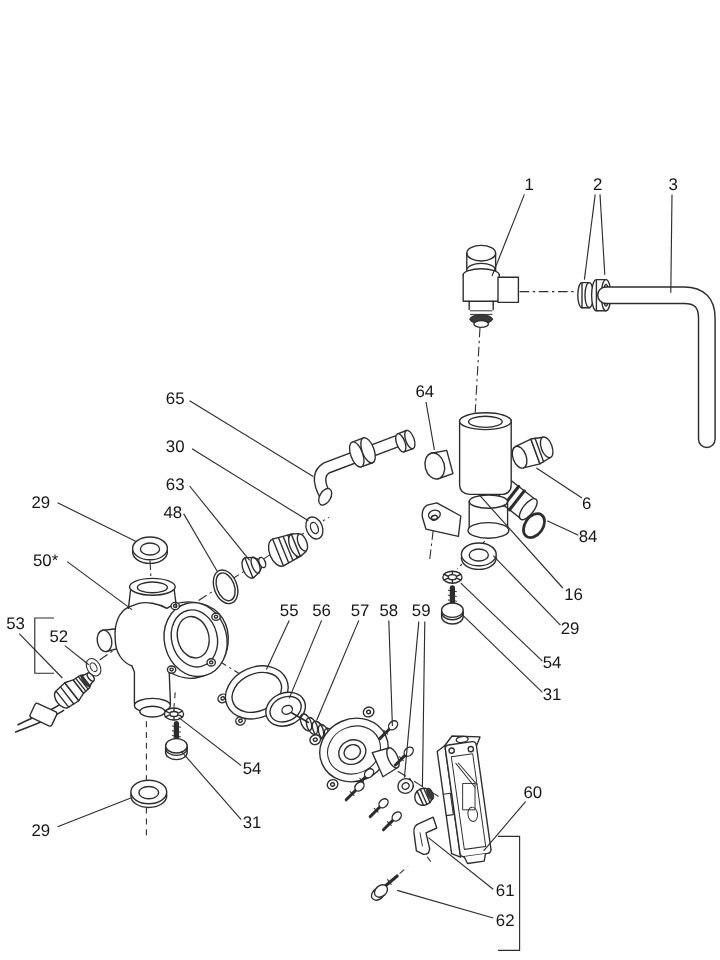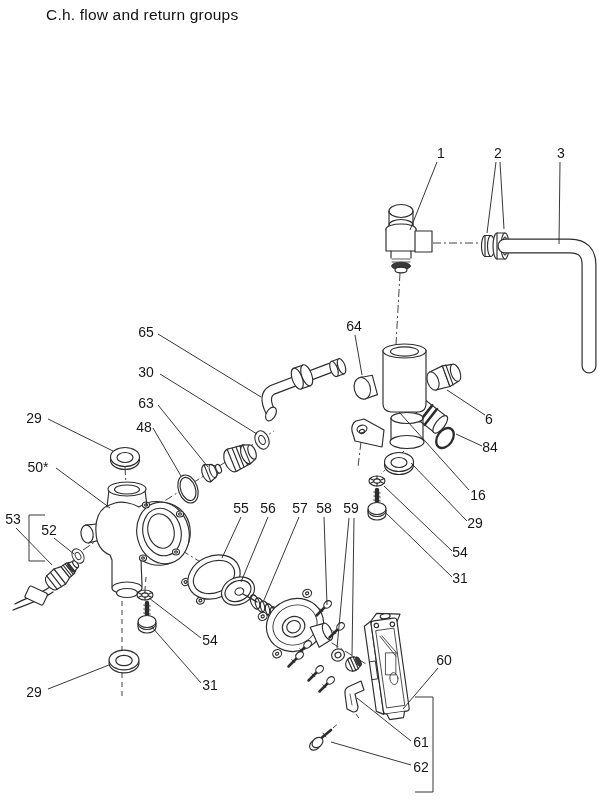--- a/index.html
+++ b/index.html
@@ -12,21 +12,20 @@
   .wfill{fill:#ffffff;}
   .leader{stroke:#2d2d2d;stroke-width:0.95;fill:none;}
   .cline{stroke:#2d2d2d;stroke-width:0.9;fill:none;stroke-dasharray:8 3 2 3;}
   .dash{stroke:#2d2d2d;stroke-width:0.9;fill:none;stroke-dasharray:5 4;}
   .dark{fill:#3a3a3a;stroke:#2d2d2d;stroke-width:0.8;}
 </style>
 </head>
 <body>
 
 <div class="page">
-  <div class="title">C.h. flow and return groups</div>
 
   <svg width="600" height="800" viewBox="0 0 600 800">
     <defs>
       <g id="scr" class="part">
         <line x1="0" y1="0" x2="-9.5" y2="9.5" stroke-width="2.5"></line>
         <line x1="-6.2" y1="2.6" x2="-3" y2="5.8" stroke-width="0.9"></line>
         <ellipse cx="1.6" cy="-1.6" rx="4.3" ry="3.2" transform="rotate(-45 1.6 -1.6)" class="wfill"></ellipse>
       </g>
       <g id="star" class="part">
         <ellipse cx="0" cy="0" rx="8" ry="5" class="wfill"></ellipse>

